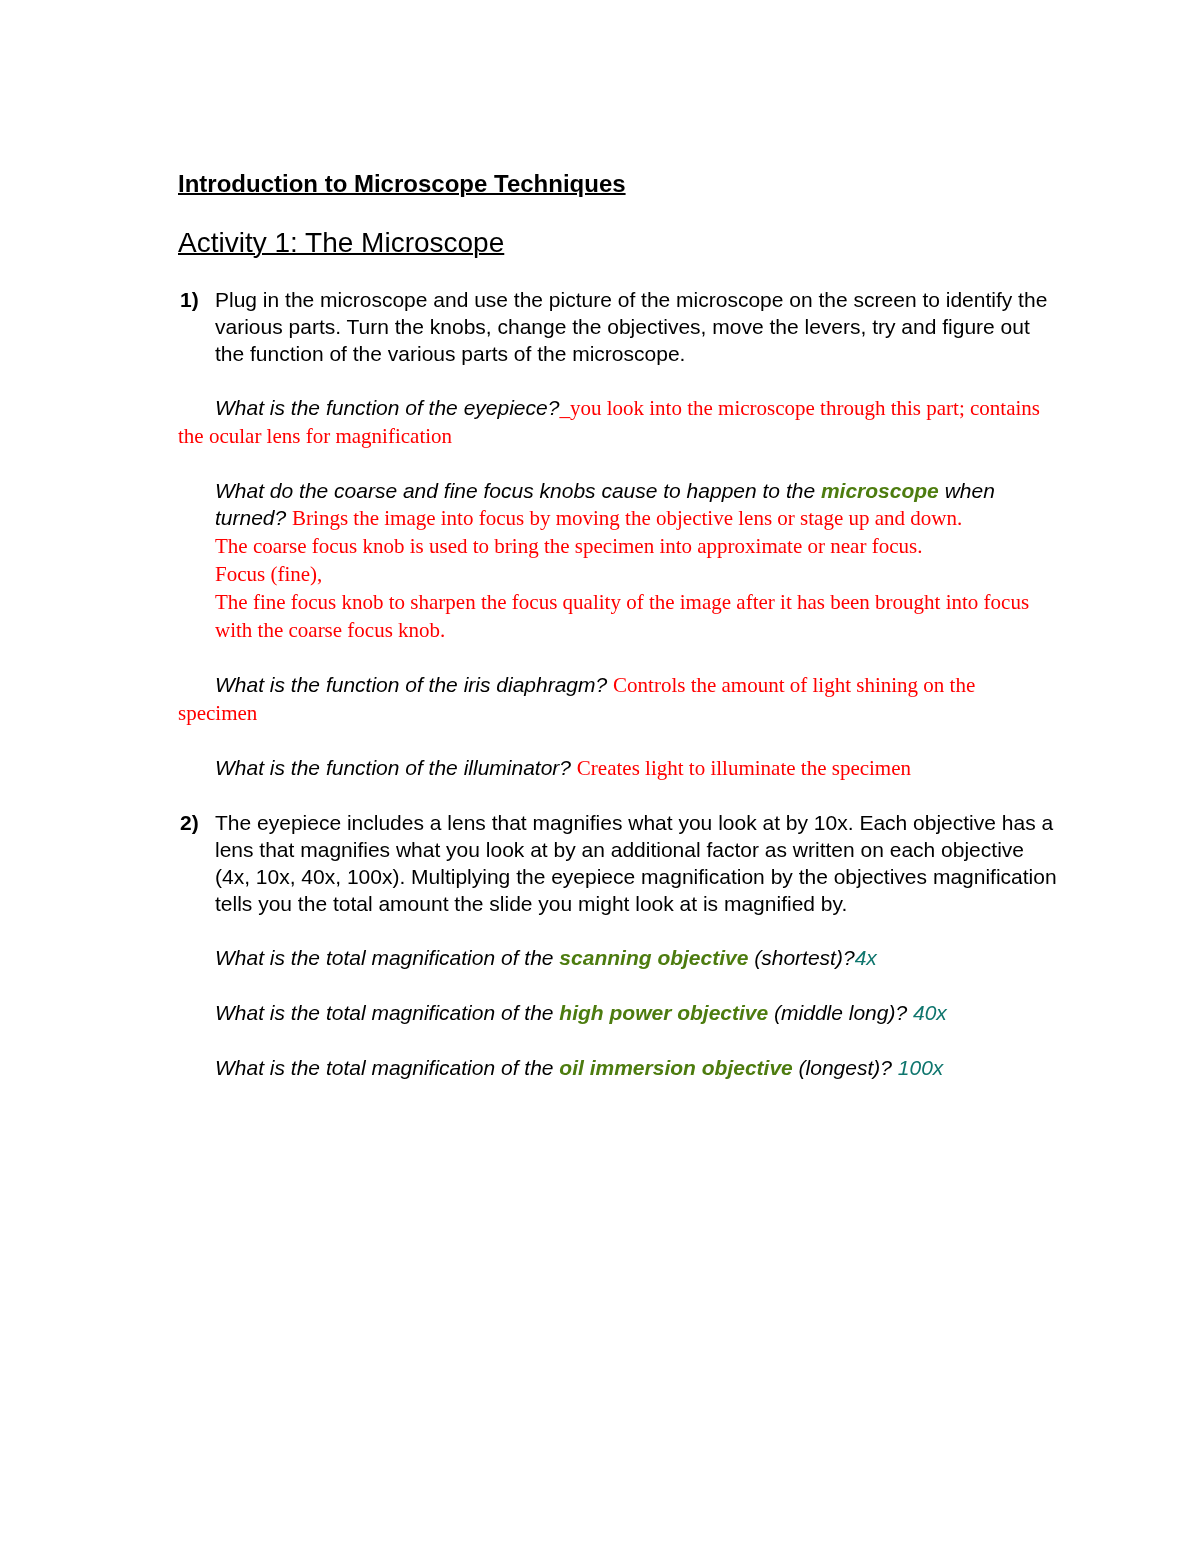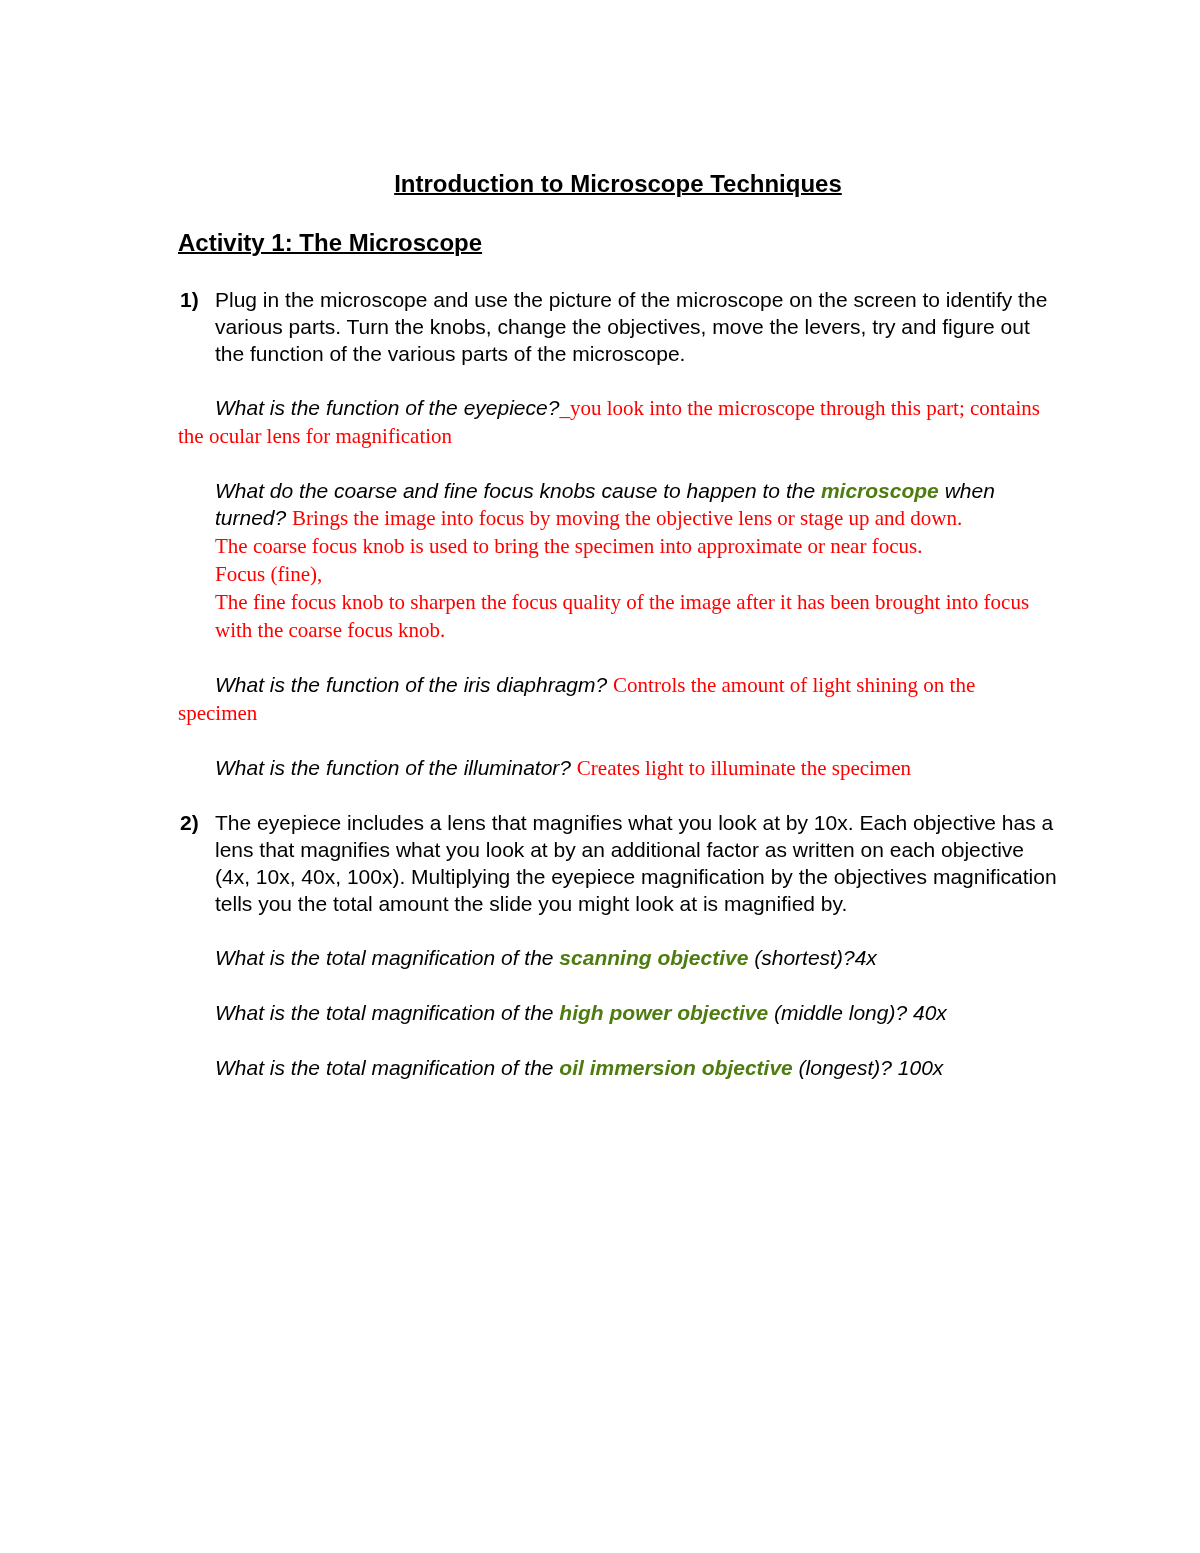--- a/index.html
+++ b/index.html
@@ -11,41 +11,40 @@
     font-size:21px; color:#000;
     overflow:hidden;
   }
   .content {
     position:absolute; left:178px; top:0;
     width:880px; padding-top:170px;
   }
   h1.title {
     margin:0 0 32px 0; padding:0;
     font-size:24px; line-height:27px; font-weight:bold;
-    text-align:center;
     text-decoration:underline;
     text-decoration-thickness:2px;
   }
   h2.heading {
     margin:0 0 30px 0; padding:0;
-    font-size:24px; line-height:27px; font-weight:bold;
+    font-size:28px; line-height:27px; font-weight:normal;
     text-decoration:underline;
     text-decoration-thickness:2px;
   }
   p { margin:0 0 27px 0; line-height:27px; }
   .list-item { position:relative; padding-left:37px; margin:0 0 27px 0; line-height:27px; }
   .list-item .num { position:absolute; left:2px; top:0; font-weight:bold; }
   .qa { text-indent:37px; }           
   .qa.wide { margin-left:-38px; text-indent:75px; }  
   .qa.block { margin-left:37px; text-indent:0; }     
   .mag { text-indent:37px; margin-bottom:28px; }
   .q  { font-style:italic; color:#000;margin-top:48px; }
   .qb { font-style:italic; font-weight:bold; color:#4d7c0f; }
   .ans { color:#ff0000; font-family:"Liberation Serif", serif; }
-  .ansx { color:#000000; font-style:italic; }
+  .ansx { color:#0f766e; font-style:italic; }
 </style>
 </head>
 <body>
 
 <div class="page">
   <div class="content">
 
     <h1 class="title">Introduction to Microscope Techniques</h1>
 
     <h2 class="heading">Activity 1: The Microscope</h2>

